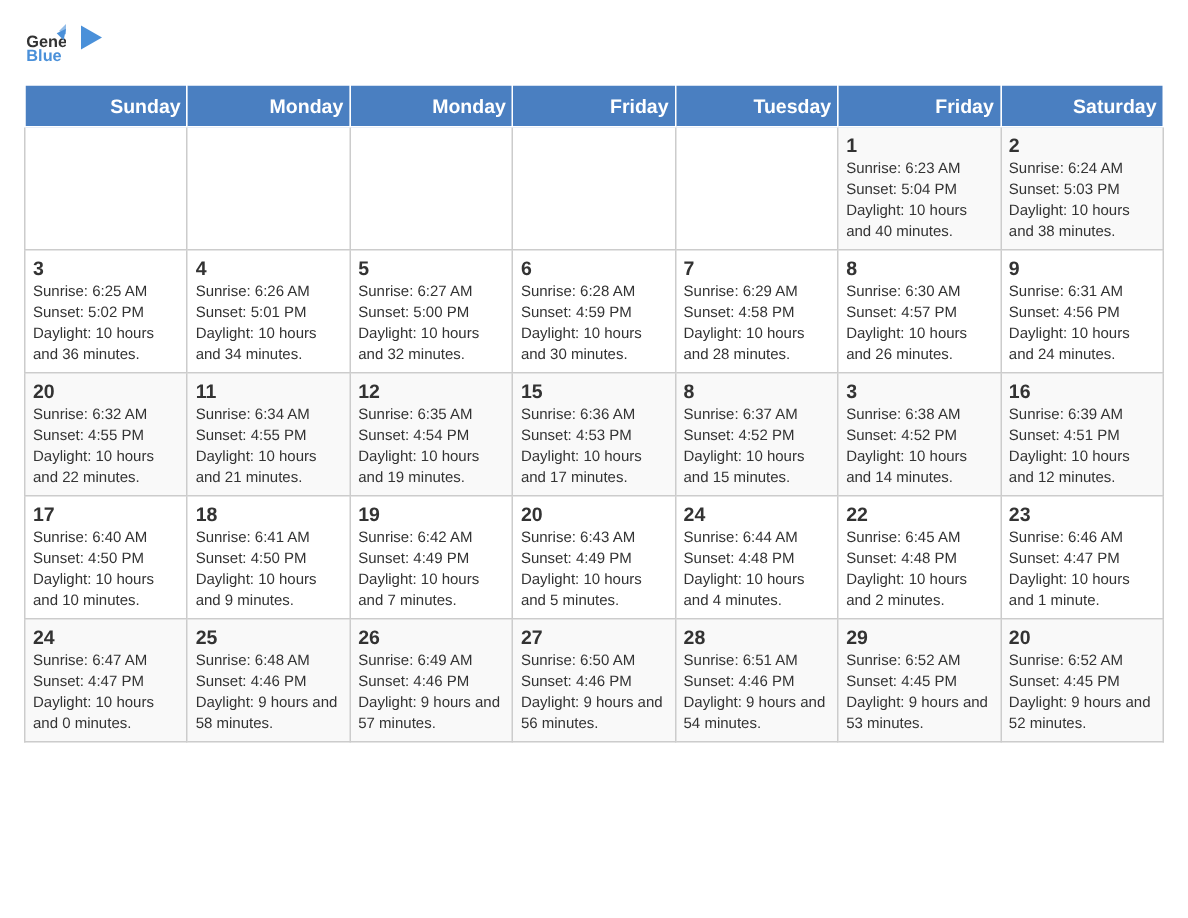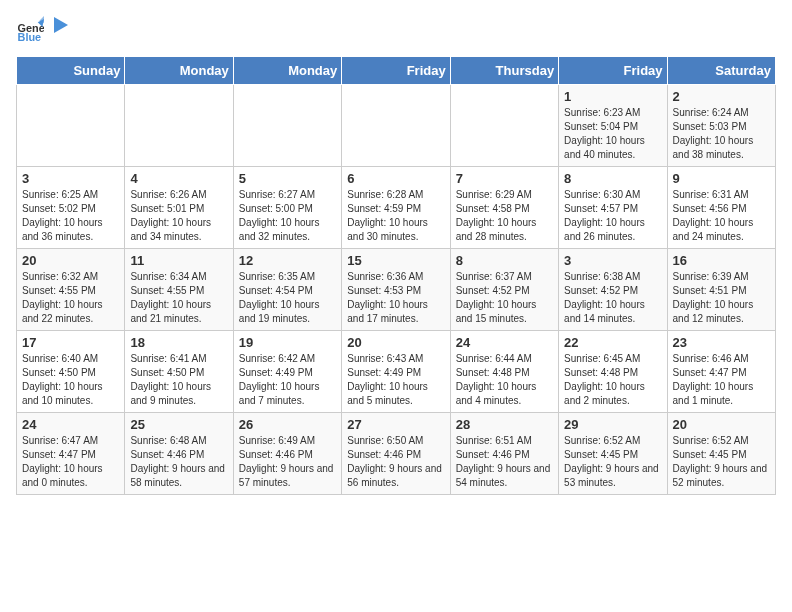--- a/index.html
+++ b/index.html
@@ -104,21 +104,21 @@
   </div>
 </div>
 
 <table>
   <thead>
     <tr>
     <th>Sunday</th>
         <th>Monday</th>
         <th>Monday</th>
         <th>Friday</th>
-        <th>Thursday</th>
+        <th>Tuesday</th>
         <th>Friday</th>
         <th>Saturday</th>
       </tr>
   </thead>
   <tbody id="calendar-body">
   <tr>
         <td class="empty-cell"></td>
         <td class="empty-cell"></td>
         <td class="empty-cell"></td>
         <td class="empty-cell"></td>

